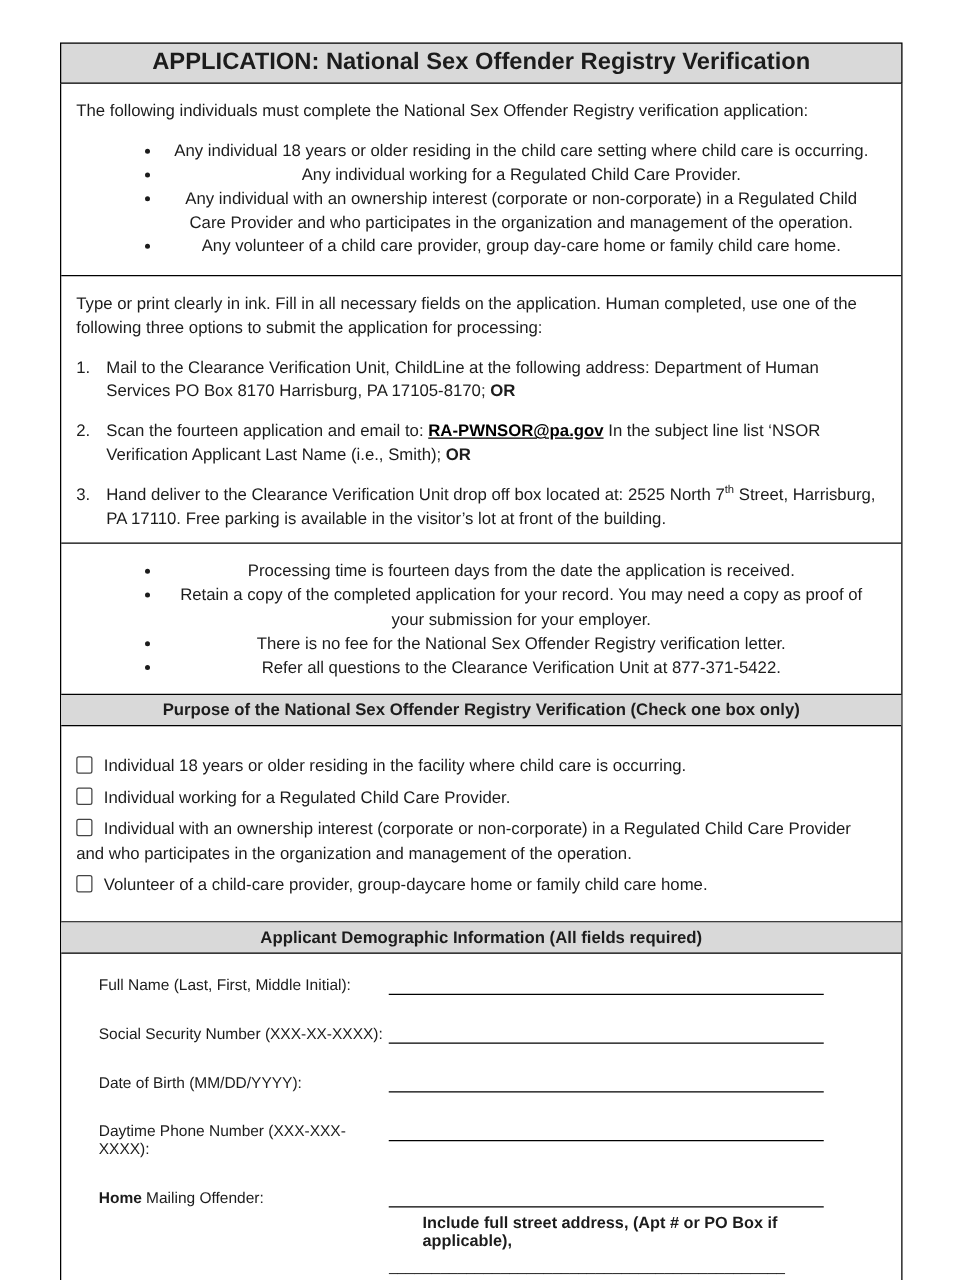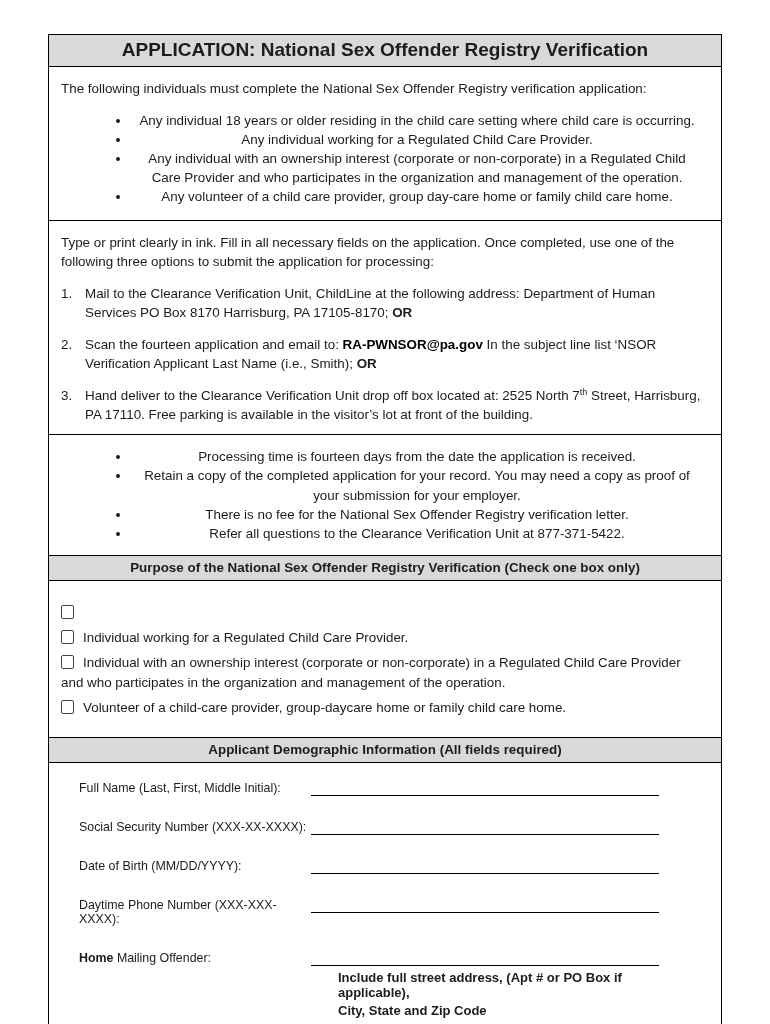--- a/index.html
+++ b/index.html
@@ -26,21 +26,21 @@
     font-size:13.4px; line-height:1.42;
   }
   .bullets { list-style:disc; margin:13px 0 4px; padding-left:70px; }
   .bullets li { padding-left:2px;text-align:center; }
   .bullets.tight { margin:2px 0 2px; }
 
   .intro-para { margin-top:2px; }
   .option { display:flex; margin-top:13px; }
   .option .num { width:24px; flex:none; }
   .opt-text { flex:1; }
-  .email-link { font-weight:700; color:#000; cursor:pointer; }
+  .email-link { font-weight:700; text-decoration:underline; color:#000; cursor:pointer; }
   b, .bold { font-weight:700; }
   sup { font-size:9px; vertical-align:super; line-height:0; }
 
   .band {
     background:var(--band-bg);
     border-bottom:1px solid var(--ink);
     text-align:center; font-weight:700; font-size:13.4px;
     padding:4px 8px 5px;
   }
 
@@ -77,21 +77,21 @@
       <p class="intro-para">The following individuals must complete the National Sex Offender Registry verification application:</p>
       <ul class="bullets">
         <li>Any individual 18 years or older residing in the child care setting where child care is occurring.</li>
         <li>Any individual working for a Regulated Child Care Provider.</li>
         <li>Any individual with an ownership interest (corporate or non-corporate) in a Regulated Child Care Provider and who participates in the organization and management of the operation.</li>
         <li>Any volunteer of a child care provider, group day-care home or family child care home.</li>
       </ul>
     </div>
 
     <div class="section">
-      <p class="intro-para">Type or print clearly in ink. Fill in all necessary fields on the application. Once completed, use one of the following three options to submit the application for processing:</p>
+      <p class="intro-para">Type or print clearly in ink. Fill in all necessary fields on the application. Human completed, use one of the following three options to submit the application for processing:</p>
 
       <div class="option">
         <span class="num">1.</span>
         <span class="opt-text"><span>Mail to the Clearance Verification Unit, ChildLine at the following address: Department of Human Services PO Box 8170 Harrisburg, PA 17105-8170; </span><b>OR</b></span>
       </div>
 
       <div class="option">
         <span class="num">2.</span>
         <span class="opt-text"><span>Scan the fourteen application and email to: </span><span class="email-link">RA-PWNSOR@pa.gov</span><span> In the subject line list ‘NSOR Verification Applicant Last Name (i.e., Smith); </span><b>OR</b></span>
       </div>
@@ -107,21 +107,21 @@
         <li>Processing time is fourteen days from the date the application is received.</li>
         <li>Retain a copy of the completed application for your record. You may need a copy as proof of your submission for your employer.</li>
         <li>There is no fee for the National Sex Offender Registry verification letter.</li>
         <li>Refer all questions to the Clearance Verification Unit at 877-371-5422.</li>
       </ul>
     </div>
 
     <div class="band">Purpose of the National Sex Offender Registry Verification (Check one box only)</div>
 
     <div class="section checks">
-      <div class="check-row"><span class="checkbox"></span></div>
+      <div class="check-row"><span class="checkbox"></span><span>Individual 18 years or older residing in the facility where child care is occurring.</span></div>
       <div class="check-row"><span class="checkbox"></span><span>Individual working for a Regulated Child Care Provider.</span></div>
       <div class="check-row"><span class="checkbox"></span><span>Individual with an ownership interest (corporate or non-corporate) in a Regulated Child Care Provider and who participates in the organization and management of the operation.</span></div>
       <div class="check-row"><span class="checkbox"></span><span>Volunteer of a child-care provider, group-daycare home or family child care home.</span></div>
     </div>
 
     <div class="band">Applicant Demographic Information (All fields required)</div>
 
     <div class="form-section">
 
       <div class="field-row">
@@ -144,19 +144,20 @@
         <span class="input-line"></span>
       </div>
 
       <div class="field-row compact">
         <span class="flabel"><b>Home</b><span> Mailing Offender:</span></span>
         <span class="input-line"></span>
       </div>
 
       <div class="addr-sub">
         <div class="hint">Include full street address, (Apt # or PO Box if applicable),</div>
+        <div class="underscores">______________________________________________</div>
         <div class="hint">City, State and Zip Code</div>
       </div>
 
     </div>
 
   </div>
 </div>
 
 </body></html>

